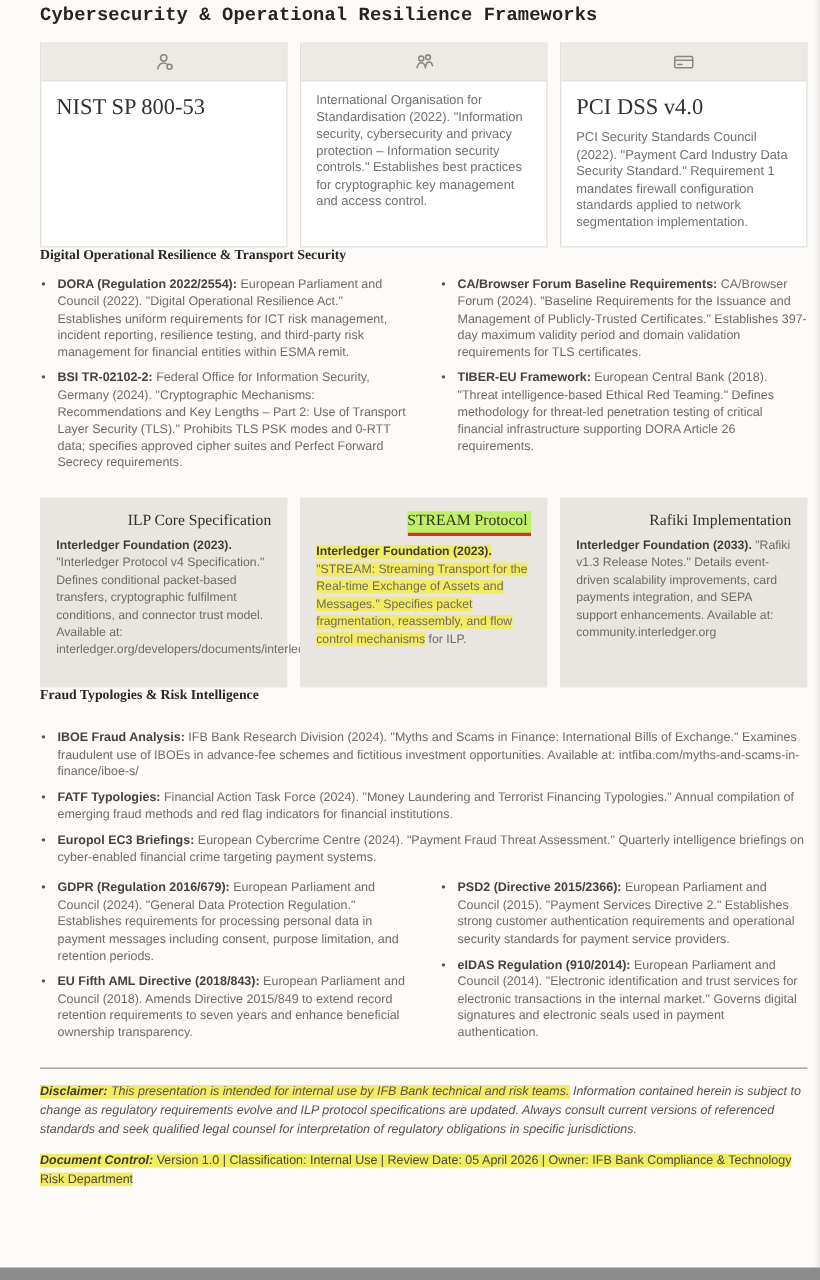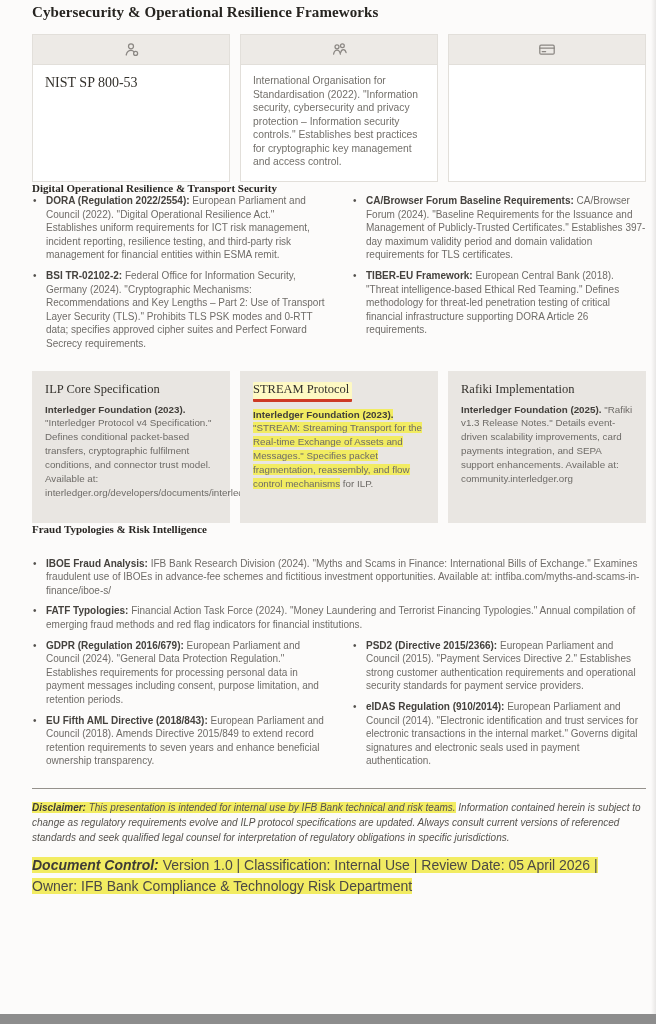--- a/index.html
+++ b/index.html
@@ -5,63 +5,63 @@
   html,body{margin:0;padding:0;}
   body{
     width:656px;height:1024px;position:relative;overflow:hidden;
     background:#fcfbfa;
     font-family:"Liberation Sans","DejaVu Sans",sans-serif;
     color:#6e6b67;
     -webkit-font-smoothing:antialiased;
   }
   .page{padding:4px 10px 0 32px;}
   h1.page-title{
-    font-family:Liberation Serif, serif;
+    font-family:Liberation Mono, monospace;
     font-size:15px;font-weight:700;color:#262420;margin:0;letter-spacing:.1px;
   }
   h2.section-title{
     font-family:"Liberation Serif","DejaVu Serif",serif;
     font-size:11px;font-weight:700;color:#2a2723;margin:0;
   }
   
   .cards-row{display:flex;gap:10px;margin-top:13px;}
   .fcard{flex:1;background:#ffffff;border:1px solid #e2dfda;min-width:0;}
   .fcard-head{background:#edeae6;border-bottom:1px solid #e2dfda;height:29px;
     display:flex;align-items:center;justify-content:center;}
   .fcard-body{padding:9px 12px 12px;}
   .fcard-title{font-family:"Liberation Serif","DejaVu Serif",serif;
-    font-size:14px;font-weight:400;color:#34312c;margin:1px 0 8px;}
+    font-size:18px;font-weight:400;color:#34312c;margin:1px 0 8px;}
   .fcard-text{font-size:10.3px;line-height:1.32;color:#73706b;}
   .icon{display:inline-flex;line-height:0;}
   .icon svg{stroke:#8b8783;fill:none;stroke-width:1.25;stroke-linecap:round;stroke-linejoin:round;}
   
-  .two-col{display:grid;grid-template-columns:1fr 1fr;column-gap:26px;}
+  .two-col{display:grid;grid-template-columns:1fr 1fr;column-gap:26px;margin-top:11px;}
   ul.blist{list-style:none;margin:0;padding:0;}
   ul.blist li{position:relative;padding-left:14px;margin-bottom:7px;
     font-size:10px;line-height:1.36;color:#6f6c68;}
   ul.blist li::before{content:"•";position:absolute;left:1px;top:0;color:#55524e;}
   .lead{font-weight:700;color:#45423e;}
   .mt18{margin-top:18px;}
   .mt16{margin-top:16px;}
   .mt14{margin-top:14px;}
   
   .gcards-row{display:flex;gap:10px;margin-top:13px;}
   .gcard{flex:1;background:#e9e6e2;padding:11px 13px 13px;min-height:128px;min-width:0;}
   .gcard-title{font-family:"Liberation Serif","DejaVu Serif",serif;
-    font-size:12.5px;font-weight:400;color:#34312c;margin:0 0 6px;}
+    font-size:12.5px;font-weight:400;color:#34312c;margin:0 0 6px;text-align:right;}
   .gcard-src{font-weight:700;color:#413e3a;}
   .gcard-text{font-size:9.8px;line-height:1.42;color:#6e6b67;}
   .hl{background:#f2ec62;}
-  .stream-title{display:inline-block;background:#fef9c3;padding:0 3px 2px 0;
+  .stream-title{display:inline-block;background:#bef264;padding:0 3px 2px 0;
     border-bottom:3px solid #cd3a24;border-radius:1px;}
   
   hr.rule{border:none;border-top:1px solid #95918c;margin:13px 0 0;}
   .disclaimer{margin-top:11px;font-size:10px;font-style:italic;line-height:1.5;color:#56534e;}
   .disclaimer .lbl{font-weight:700;color:#3e3b36;}
-  .doccontrol{margin-top:9px;font-size:14px;line-height:1.5;color:#4c4945;}
+  .doccontrol{margin-top:9px;font-size:10px;line-height:1.5;color:#4c4945;}
   .doccontrol .lbl{font-weight:700;font-style:italic;color:#3e3b36;}
   .bottombar{position:absolute;left:0;right:0;bottom:0;height:10px;background:#8d8d8d;}
   .edge-shadow{position:absolute;top:0;right:0;width:5px;height:100%;
     background:linear-gradient(to left,rgba(60,55,50,.10),rgba(60,55,50,0));pointer-events:none;}
 </style>
 </head>
 <body>
 
 <div class="page">
 
@@ -100,20 +100,24 @@
     <div class="fcard">
       <div class="fcard-head">
         <span class="icon">
           <svg width="18" height="17" viewBox="0 0 18 17">
             <rect x="1.8" y="4.2" width="14.4" height="9" rx="1.2"></rect>
             <line x1="1.8" y1="7.2" x2="16.2" y2="7.2"></line>
             <line x1="4.2" y1="10.6" x2="7.6" y2="10.6"></line>
           </svg>
         </span>
       </div>
+      <div class="fcard-body">
+        <div class="fcard-title">PCI DSS v4.0</div>
+        <div class="fcard-text">PCI Security Standards Council (2022). "Payment Card Industry Data Security Standard." Requirement 1 mandates firewall configuration standards applied to network segmentation implementation.</div>
+      </div>
     </div>
   </div>
 
   <h2 class="section-title mt18">Digital Operational Resilience &amp; Transport Security</h2>
   <div class="two-col">
     <ul class="blist">
       <li><span class="lead">DORA (Regulation 2022/2554):</span><span> European Parliament and Council (2022). "Digital Operational Resilience Act." Establishes uniform requirements for ICT risk management, incident reporting, resilience testing, and third-party risk management for financial entities within ESMA remit.</span></li>
       <li><span class="lead">BSI TR-02102-2:</span><span> Federal Office for Information Security, Germany (2024). "Cryptographic Mechanisms: Recommendations and Key Lengths – Part 2: Use of Transport Layer Security (TLS)." Prohibits TLS PSK modes and 0-RTT data; specifies approved cipher suites and Perfect Forward Secrecy requirements.</span></li>
     </ul>
     <ul class="blist">
@@ -126,28 +130,29 @@
     <div class="gcard">
       <div class="gcard-title">ILP Core Specification</div>
       <div class="gcard-text"><span class="gcard-src">Interledger Foundation (2023).</span><span> "Interledger Protocol v4 Specification." Defines conditional packet-based transfers, cryptographic fulfilment conditions, and connector trust model. Available at: interledger.org/developers/documents/interledger.pdf</span></div>
     </div>
     <div class="gcard">
       <div class="gcard-title"><span class="stream-title">STREAM Protocol</span></div>
       <div class="gcard-text"><span class="gcard-src hl">Interledger Foundation (2023).</span><span class="hl"> "STREAM: Streaming Transport for the Real-time Exchange of Assets and Messages." Specifies packet fragmentation, reassembly, and flow control mechanisms</span><span> for ILP.</span></div>
     </div>
     <div class="gcard">
       <div class="gcard-title">Rafiki Implementation</div>
-      <div class="gcard-text"><span class="gcard-src">Interledger Foundation (2025).</span><span> "Rafiki v1.3 Release Notes." Details event-driven scalability improvements, card payments integration, and SEPA support enhancements. Available at: community.interledger.org</span></div>
+      <div class="gcard-text"><span class="gcard-src">Interledger Foundation (2033).</span><span> "Rafiki v1.3 Release Notes." Details event-driven scalability improvements, card payments integration, and SEPA support enhancements. Available at: community.interledger.org</span></div>
     </div>
   </div>
 
   <h2 class="section-title mt16">Fraud Typologies &amp; Risk Intelligence</h2>
   <ul class="blist" style="margin-top:22px;">
     <li><span class="lead">IBOE Fraud Analysis:</span><span> IFB Bank Research Division (2024). "Myths and Scams in Finance: International Bills of Exchange." Examines fraudulent use of IBOEs in advance-fee schemes and fictitious investment opportunities. Available at: intfiba.com/myths-and-scams-in-finance/iboe-s/</span></li>
     <li><span class="lead">FATF Typologies:</span><span> Financial Action Task Force (2024). "Money Laundering and Terrorist Financing Typologies." Annual compilation of emerging fraud methods and red flag indicators for financial institutions.</span></li>
+    <li><span class="lead">Europol EC3 Briefings:</span><span> European Cybercrime Centre (2024). "Payment Fraud Threat Assessment." Quarterly intelligence briefings on cyber-enabled financial crime targeting payment systems.</span></li>
   </ul>
 
   <div class="two-col">
     <ul class="blist">
       <li><span class="lead">GDPR (Regulation 2016/679):</span><span> European Parliament and Council (2024). "General Data Protection Regulation." Establishes requirements for processing personal data in payment messages including consent, purpose limitation, and retention periods.</span></li>
       <li><span class="lead">EU Fifth AML Directive (2018/843):</span><span> European Parliament and Council (2018). Amends Directive 2015/849 to extend record retention requirements to seven years and enhance beneficial ownership transparency.</span></li>
     </ul>
     <ul class="blist">
       <li><span class="lead">PSD2 (Directive 2015/2366):</span><span> European Parliament and Council (2015). "Payment Services Directive 2." Establishes strong customer authentication requirements and operational security standards for payment service providers.</span></li>
       <li><span class="lead">eIDAS Regulation (910/2014):</span><span> European Parliament and Council (2014). "Electronic identification and trust services for electronic transactions in the internal market." Governs digital signatures and electronic seals used in payment authentication.</span></li>

